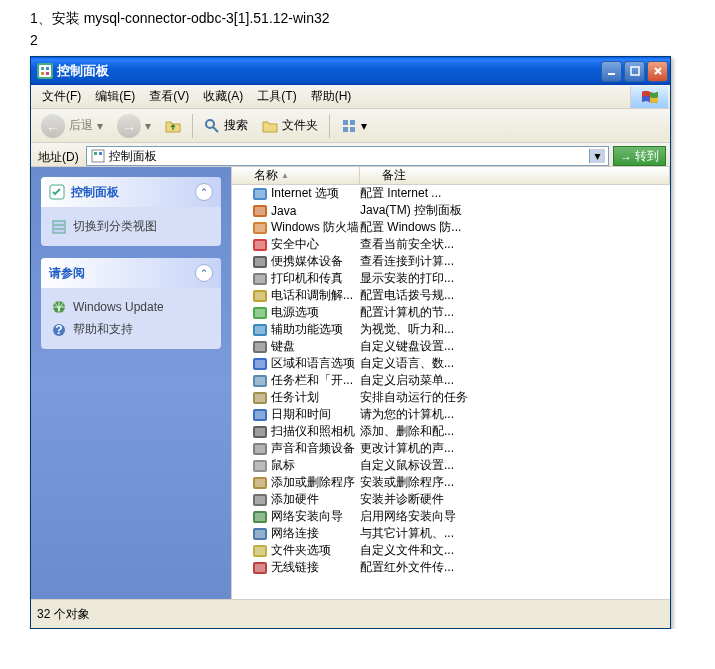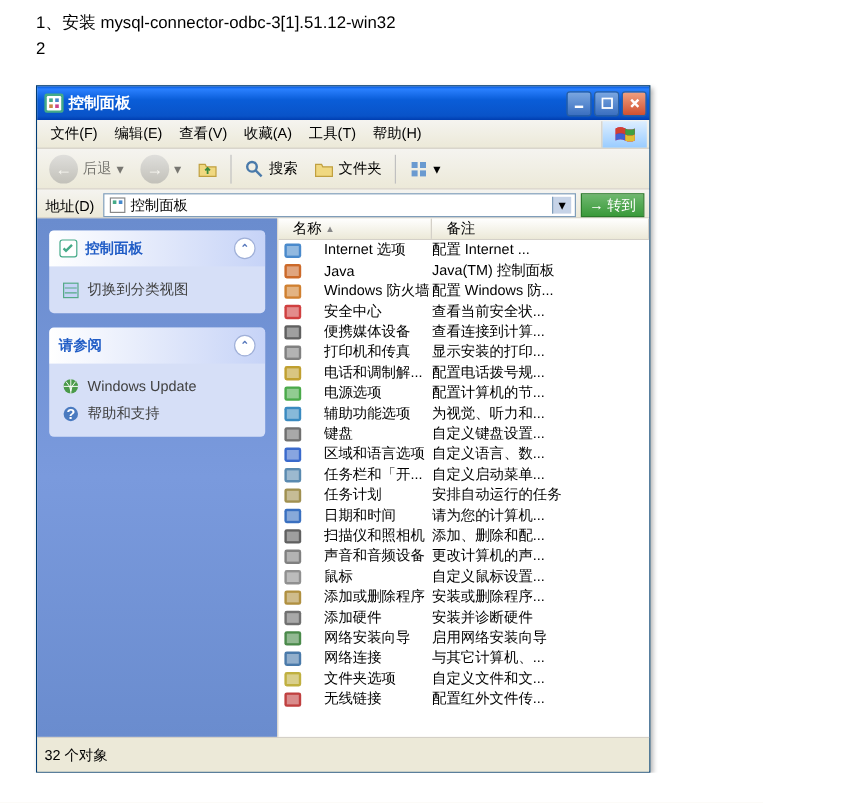--- a/index.html
+++ b/index.html
@@ -1,18 +1,18 @@
 <!DOCTYPE html>
 <html><head>
 <meta charset="utf-8">
 <style>
 *{margin:0;padding:0;box-sizing:border-box;font-family:Tahoma,SimSun,Arial,sans-serif;font-size:12px}
 body{background:#fff;padding:10px 0 0 30px}
 .doc-text{font-size:14px;margin-bottom:4px}
-.window{width:512px;border:1px solid #003c74;background:#ece9d8;box-shadow:2px 2px 4px rgba(0,0,0,0.3);margin-top:23px}
+.window{width:641px;border:1px solid #003c74;background:#ece9d8;box-shadow:2px 2px 4px rgba(0,0,0,0.3);margin-top:8px}
 .titlebar{height:28px;background:linear-gradient(to bottom,#0058e0 0%,#2a80ff 8%,#0a5dd8 40%,#0953c8 88%,#003db0 100%);display:flex;align-items:center;padding:0 2px 0 6px;color:#fff}
 .titlebar-icon{width:16px;height:16px;margin-right:4px;background:#4a8; border-radius:2px;display:flex;align-items:center;justify-content:center}
 .titlebar-text{font-weight:bold;font-size:13px;flex:1}
 .win-controls{display:flex;gap:2px}
 .win-btn{width:21px;height:21px;background:linear-gradient(to bottom,#7ba7e0,#3a6fc0);border:1px solid #2a5fa0;border-radius:3px;display:flex;align-items:center;justify-content:center;color:#fff;font-weight:bold;cursor:pointer}
 .win-btn.close{background:linear-gradient(to bottom,#f0a080,#d05030)}
 .menubar{height:24px;background:linear-gradient(to bottom,#f5f4f0,#ece9d8);display:flex;align-items:flex-end;padding:0 4px;border-bottom:1px solid #d4d0c8;position:relative}
 .menubar .logo{position:absolute;right:2px;top:1px;width:38px;height:22px;background:linear-gradient(to bottom,#ddeeff,#99ccff);border-left:1px solid #d4d0c8;display:flex;align-items:center;justify-content:center}
 .menu-item{padding:3px 7px;cursor:pointer}
 .toolbar{height:34px;background:linear-gradient(to bottom,#f5f4f0,#ece9d8);border-bottom:1px solid #d4d0c8;display:flex;align-items:center;padding:0 4px;gap:2px}
@@ -28,25 +28,25 @@
 .go-btn{height:20px;padding:0 6px;background:linear-gradient(to bottom,#6fb86f,#3a9a3a);color:#fff;display:flex;align-items:center;gap:3px;border:1px solid #2a7a2a;cursor:pointer}
 .content{display:flex;height:432px}
 .sidebar{width:200px;background:linear-gradient(to bottom,#6a8cce 0%,#7a9add 50%,#6a8cce 100%);padding:10px;overflow:hidden}
 .side-panel{background:#d6dff7;border-radius:4px;margin-bottom:12px;overflow:hidden}
 .side-header{background:linear-gradient(to right,#fff,#c6d3f7);padding:6px 8px;display:flex;align-items:center;gap:6px;color:#215dc6;font-weight:bold;cursor:pointer}
 .side-header .collapse{margin-left:auto;width:18px;height:18px;border-radius:50%;background:#fff;border:1px solid #a0b0d8;display:flex;align-items:center;justify-content:center;color:#5577bb;font-size:9px}
 .side-body{padding:8px 10px}
 .side-link{display:flex;align-items:center;gap:6px;padding:3px 0;color:#404040;cursor:pointer}
 .listview{flex:1;background:#fff;overflow-y:auto;overflow-x:hidden;border-left:1px solid #d4d0c8}
 .list-header{height:18px;display:flex;border-bottom:1px solid #d4d0c8;position:sticky;top:0;background:#ece9d8}
-.list-header .col{background:linear-gradient(to bottom,#fff,#ece9d8);border-right:1px solid #d4d0c8;padding:2px 12px;cursor:pointer;display:flex;align-items:center;gap:3px}
+.list-header .col{background:linear-gradient(to bottom,#fff,#ece9d8);border-right:1px solid #d4d0c8;padding:2px 22px;cursor:pointer;display:flex;align-items:center;gap:3px}
 .col1{width:128px}
 .col2{flex:1}
 .list-row{display:flex;height:17px;align-items:center;cursor:pointer}
-.list-row .cell1{width:128px;padding-left:4px;display:flex;align-items:center;gap:18px;white-space:nowrap;overflow:hidden}
+.list-row .cell1{width:128px;padding-left:20px;display:flex;align-items:center;gap:3px;white-space:nowrap;overflow:hidden}
 .list-row .cell2{flex:1;white-space:nowrap;overflow:hidden}
 .item-icon{width:16px;height:14px;flex-shrink:0}
 .statusbar{height:20px;background:#ece9d8;border-top:1px solid #d4d0c8;padding:14px 6px;display:flex;align-items:center}
 .svg-ico{width:16px;height:16px}
 </style>
 </head>
 <body>
 
 <div class="doc-text">1、安装 mysql-connector-odbc-3[1].51.12-win32</div>
 <div class="doc-text">2</div>

